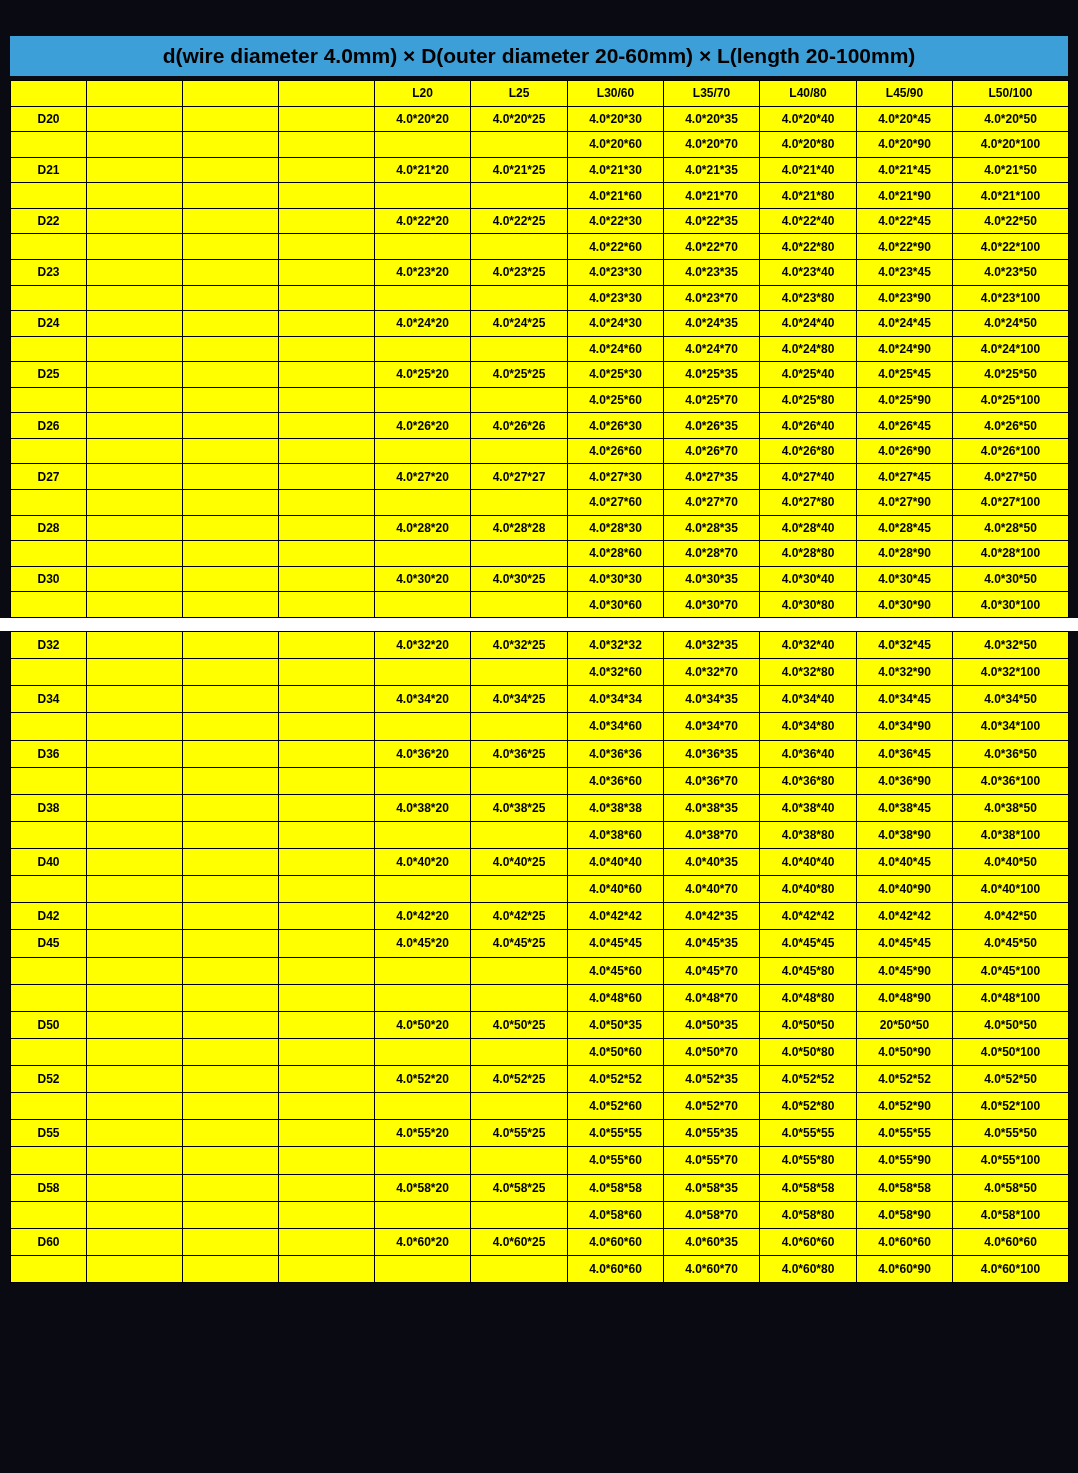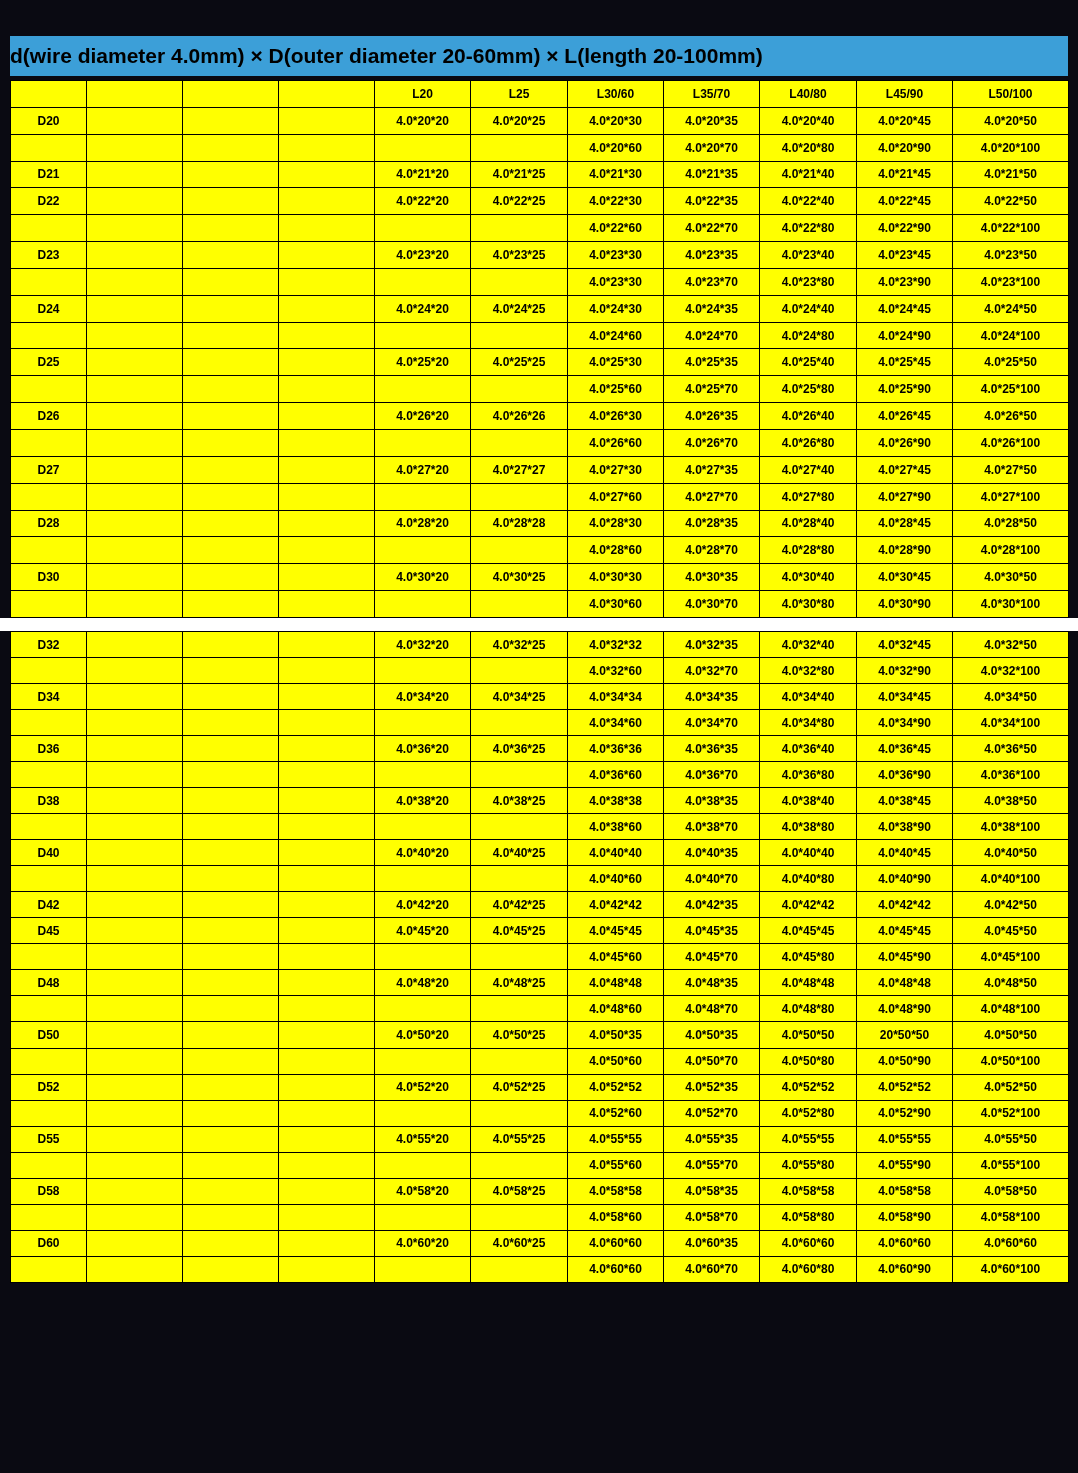--- a/index.html
+++ b/index.html
@@ -4,21 +4,21 @@
 <style>
   html,body{margin:0;padding:0;background:#14141a;}
   .frame{
     width:1078px;height:1473px;background:var(--frame-bg,#0a0a12);
     box-sizing:border-box;padding:0 10px;margin:0 auto;
     font-family:"Liberation Sans",sans-serif;overflow:hidden;
   }
   .top-strip{height:36px;}
   .title-bar{
     height:40px;background:var(--title-bg,#3c9fd8);
-    display:flex;align-items:center;justify-content:flex-start;
+    display:flex;align-items:center;justify-content:center;
   }
   .title-bar span{font-size:21px;font-weight:bold;color:#000;}
   .gap-small{height:4px;}
   table.spec{border-collapse:collapse;table-layout:fixed;width:1058px;}
   #sec0{height:538px;}
   #sec1{height:652px;}
   table.spec td{
     background:var(--cell-bg,#ffff00);
     border:1px solid var(--grid,#000);
     font-size:12px;font-weight:bold;color:#000;
@@ -97,20 +97,33 @@
           <td></td>
           <td>4.0*21*20</td>
           <td>4.0*21*25</td>
           <td>4.0*21*30</td>
           <td>4.0*21*35</td>
           <td>4.0*21*40</td>
           <td>4.0*21*45</td>
           <td>4.0*21*50</td>
         </tr>
         <tr>
+          <td></td>
+          <td></td>
+          <td></td>
+          <td></td>
+          <td></td>
+          <td></td>
+          <td>4.0*21*60</td>
+          <td>4.0*21*70</td>
+          <td>4.0*21*80</td>
+          <td>4.0*21*90</td>
+          <td>4.0*21*100</td>
+        </tr>
+        <tr>
           <td>D22</td>
           <td></td>
           <td></td>
           <td></td>
           <td>4.0*22*20</td>
           <td>4.0*22*25</td>
           <td>4.0*22*30</td>
           <td>4.0*22*35</td>
           <td>4.0*22*40</td>
           <td>4.0*22*45</td>
@@ -492,33 +505,20 @@
           <td></td>
           <td></td>
           <td></td>
           <td>4.0*45*60</td>
           <td>4.0*45*70</td>
           <td>4.0*45*80</td>
           <td>4.0*45*90</td>
           <td>4.0*45*100</td>
         </tr>
         <tr>
-          <td>D48</td>
-          <td></td>
-          <td></td>
-          <td></td>
-          <td>4.0*48*20</td>
-          <td>4.0*48*25</td>
-          <td>4.0*48*48</td>
-          <td>4.0*48*35</td>
-          <td>4.0*48*48</td>
-          <td>4.0*48*48</td>
-          <td>4.0*48*50</td>
-        </tr>
-        <tr>
           <td></td>
           <td></td>
           <td></td>
           <td></td>
           <td></td>
           <td></td>
           <td>4.0*48*60</td>
           <td>4.0*48*70</td>
           <td>4.0*48*80</td>
           <td>4.0*48*90</td>

